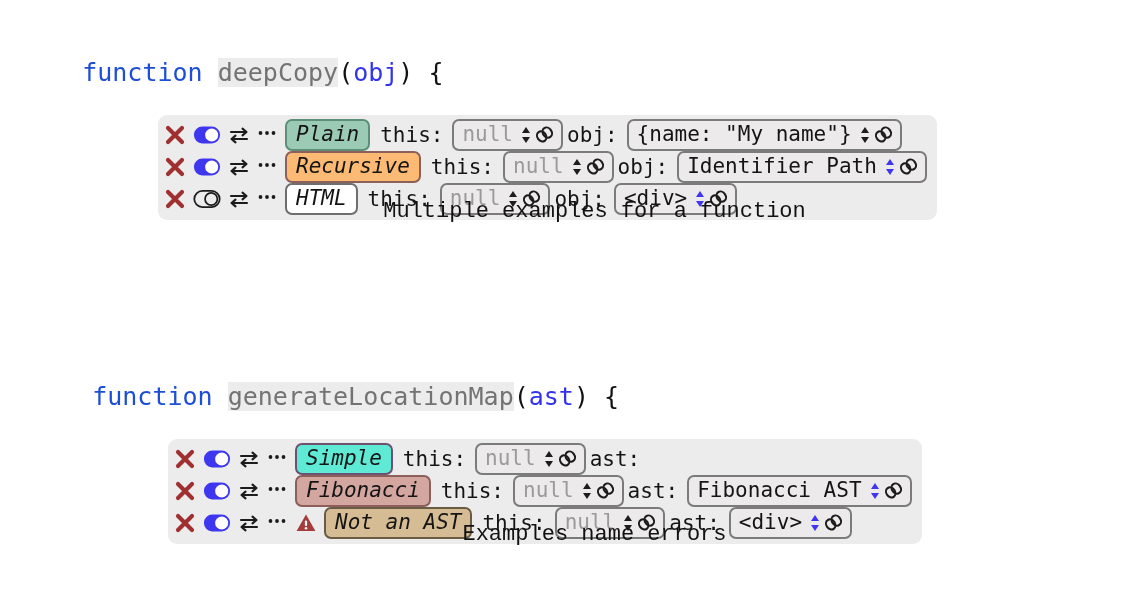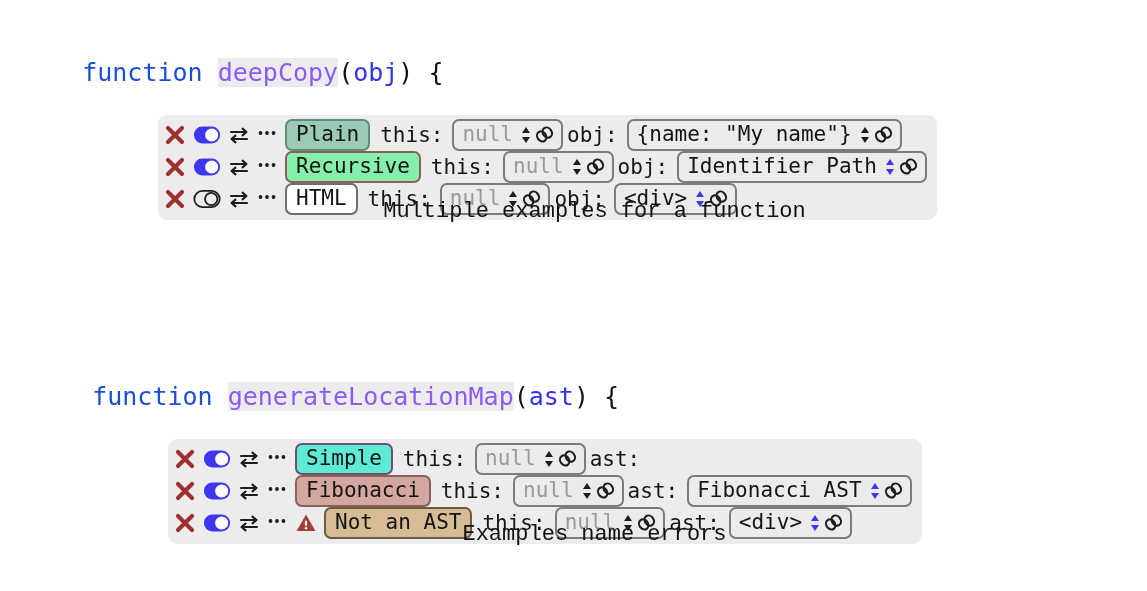--- a/index.html
+++ b/index.html
@@ -21,21 +21,21 @@
 
   
   .sig {
     font-family: "DejaVu Sans Mono", "Liberation Mono", monospace;
     font-size: 25px;
     line-height: 30px;
     white-space: pre;
     letter-spacing: 0px;
   }
   .kw      { color: #1d4ed8; }
-  .fname   { color: #8b5cf6; background: #ececec; }
+  .fname   { color: #737373; background: #ececec; }
   .punct   { color: #111111; }
   .param   { color: #3333ee; }
 
   
   .examples {
     background: #ececec;
     border-radius: 9px;
     display: inline-block;
     padding: 4px 6px 5px 6px;
   }
@@ -60,20 +60,21 @@
   .pill {
     font-family: "DejaVu Sans Mono", "Liberation Mono", monospace;
     font-size: 21px;
     line-height: 21px;
     color: #141414;
     border: 2px solid #777777;
     border-radius: 7px;
     padding: 3px 9px 4px 9px;
     margin-right: 10px;
     display: inline-block;
+    font-style: italic;
   }
 
   
   .arglabel {
     font-family: "DejaVu Sans Mono", "Liberation Mono", monospace;
     font-size: 21px;
     color: #151515;
     margin-right: 9px;
   }
 
@@ -202,21 +203,21 @@
           <path d="M19 15 H4 M7.5 11.6 L3.5 15 L7.5 18.4" stroke="#1c1c1c" stroke-width="2.1" fill="none" stroke-linecap="round" stroke-linejoin="round"></path>
         </svg>
       </span>
       <span class="ico dots-icon">
         <svg viewBox="0 0 20 20" width="20" height="20">
             <circle cx="3.5" cy="8" r="1.9" fill="#1c1c1c"></circle>
             <circle cx="10" cy="8" r="1.9" fill="#1c1c1c"></circle>
             <circle cx="16.5" cy="8" r="1.9" fill="#1c1c1c"></circle>
           </svg>
       </span>
-      <span class="pill" style="background:#86efac; border-color:#8d5f5a;">Recursive</span>
+      <span class="pill" style="background:#fdba74; border-color:#8d5f5a;">Recursive</span>
       <span class="arglabel">this:</span>
       <span class="field muted">
         <span class="field-text">null</span>
         <span class="ico spin-icon">
           <svg viewBox="0 0 12 20" width="12" height="20">
               <path d="M6 2 L10 8 L2 8 Z" fill="#1c1c1c"></path>
               <path d="M6 18 L2 12 L10 12 Z" fill="#1c1c1c"></path>
             </svg>
         </span>
         <span class="ico link-icon">

